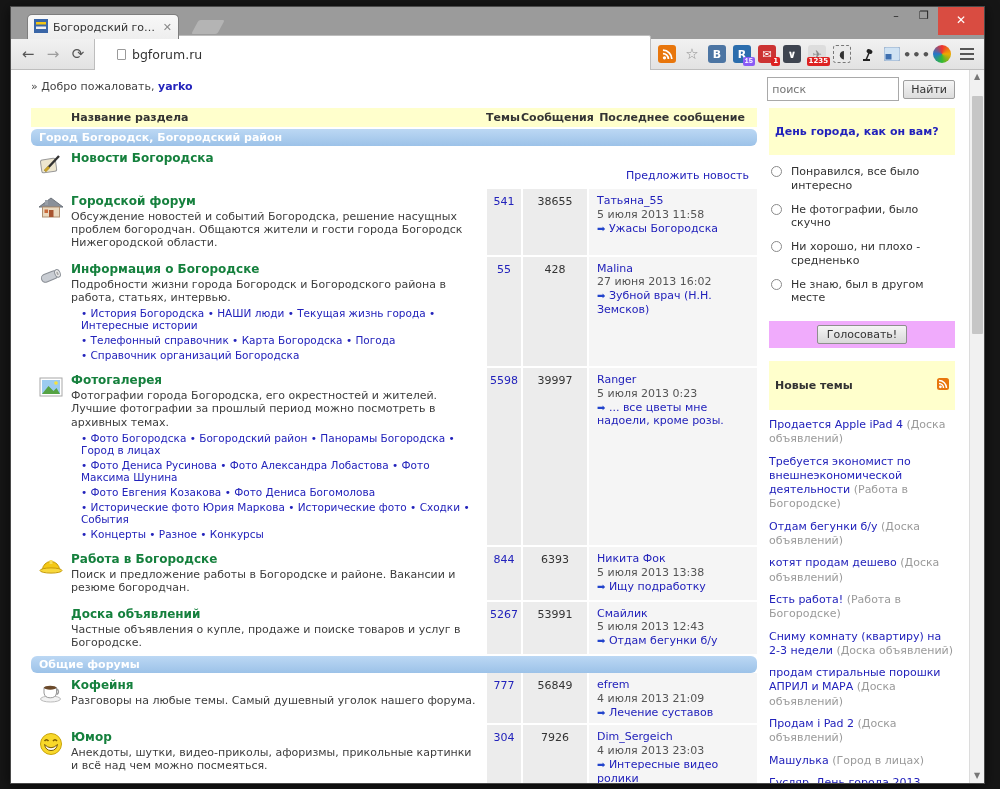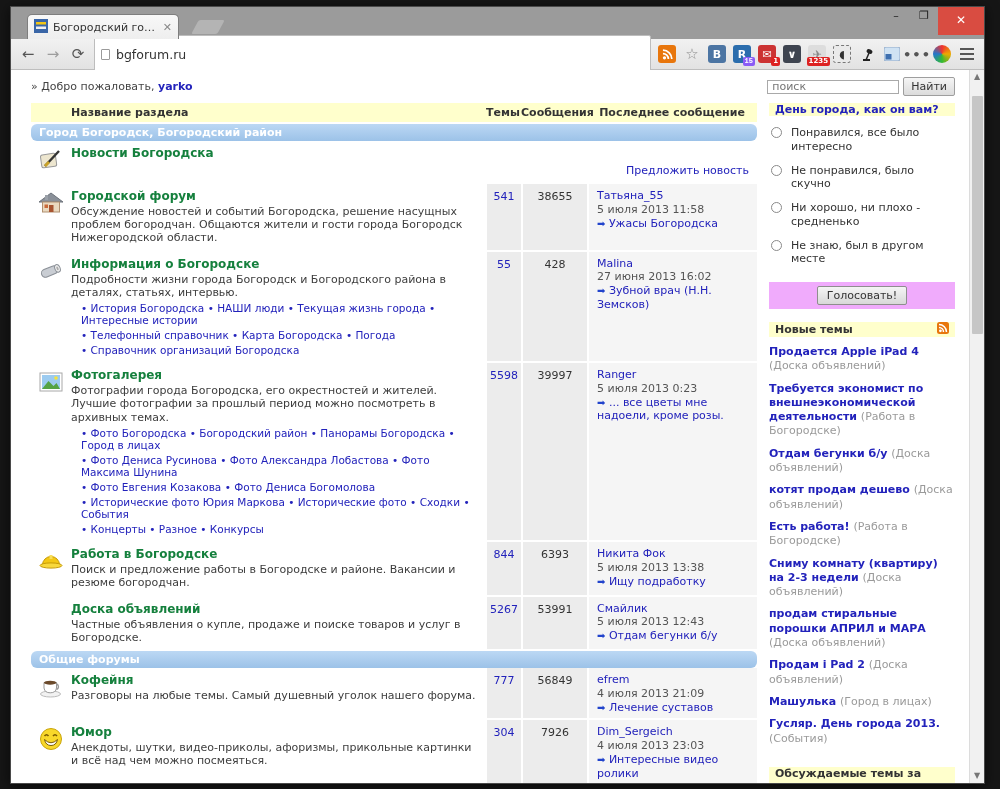--- a/index.html
+++ b/index.html
@@ -19,21 +19,21 @@
             transform:skewX(-28deg); border-radius:2px; }
   .win-controls { position:absolute; right:0; top:0; display:flex; align-items:flex-start; }
   .wc { width:28px; height:20px; text-align:center; font-size:11px; color:#222; line-height:18px; }
   .wc-close { width:46px; height:28px; background:#D94C41; color:#fff; line-height:26px; font-size:12px; }
 
   .toolbar { height:31px; background:linear-gradient(#F1F1F1,#E2E2E2); border-bottom:1px solid #BEBEBE;
              display:flex; align-items:center; padding:0 8px; gap:7px; }
   .nav-btn { font-size:15px; color:#555; width:18px; text-align:center; }
   .nav-btn.fwd { color:#9d9d9d; }
   .addr { flex:1; max-width:568px; height:38px; background:#fff; border:1px solid #BDBDBD; border-radius:2px;
-          display:flex; align-items:center; padding:0 6px; gap:6px; }
+          display:flex; align-items:center; padding:0 22px; gap:6px; }
   .doc-ico { width:9px; height:11px; border:1px solid #9a9a9a; border-radius:1px; background:#fff; flex:none; }
   .addr-text { font-size:12.5px; color:#333; }
   .ext { position:relative; width:18px; height:18px; border-radius:3px; display:flex; align-items:center;
          justify-content:center; font-size:11px; font-weight:bold; flex:none; }
   .badge { position:absolute; bottom:-3px; right:-4px; background:#D22; color:#fff; font-size:7px; font-weight:bold;
            padding:0 2px; border-radius:2px; line-height:9px; }
   .badge.blue { background:#8b5cf6;font-family:Liberation Mono, monospace; }
   .star { color:#8e8e8e; font-size:15px; background:none; }
   .dots { color:#555; font-size:13px; letter-spacing:1px; background:none; }
   .burger { display:flex; flex-direction:column; gap:2.5px; justify-content:center; background:none; }
@@ -44,21 +44,21 @@
   .scrollbar { position:absolute; right:0; top:0; width:15px; height:100%; background:#F1F1F1; border-left:1px solid #DCDCDC; }
   .sb-arrow { height:14px; text-align:center; font-size:8px; color:#777; line-height:14px; }
   .sb-arrow.down { position:absolute; bottom:0; width:100%; }
   .sb-thumb { position:absolute; top:26px; left:2px; width:11px; height:238px; background:#C6C6C6; border-radius:1px; }
 
   .page { height:100%; margin-right:15px; padding:7px 14px 0 20px; font-size:11px; color:#333; overflow:hidden; }
   .welcome-row { display:flex; justify-content:space-between; align-items:flex-start; }
   .welcome { color:#444; padding-top:3px; }
   .welcome a { color:#2222BB; font-weight:bold; text-decoration:none; }
   .searchbox { display:flex; gap:4px; align-items:center; }
-  .searchbox input { width:132px; height:14px; border:1px solid #A9A9A9; font-size:11px; padding:1px 4px;
+  .searchbox input { width:132px; height:14px; border:1px solid #A9A9A9; font-size:11px; padding:11px 4px;
                      font-family:inherit; color:#333; }
   .searchbox button { font-size:11px; font-family:inherit; padding:2px 7px; background:linear-gradient(#F5F5F5,#DCDCDC);
                       border:1px solid #9E9E9E; border-radius:2px; color:#333; }
 
   .content { display:flex; gap:12px; margin-top:7px; align-items:flex-start; }
   .main { flex:1; min-width:0; }
   .sidebar { width:186px; flex:none; }
 
   
   .thead, .frow { display:grid; grid-template-columns:40px 1fr 36px 66px 170px; }
@@ -83,30 +83,30 @@
   .c-topics a { color:#2222BB; text-decoration:none; }
   .c-posts { color:#333; }
   .c-last { background:#F5F5F5; border-left:2px solid #fff; padding:5px 4px 4px 8px; line-height:1.25; }
   .luser { color:#2222BB; text-decoration:none; }
   .ldate { color:#555; }
   .ltopic a { color:#2222BB; text-decoration:none; }
   .larrow { color:#2244CC; font-size:10px; }
   .frow.nostats { grid-template-columns:40px 1fr; }
 
   
-  .sbar { background:#FFFFCC; font-weight:bold; padding:0 6px; display:flex; justify-content:space-between; align-items:center; }
+  .sbar { background:#FFFFCC; font-weight:bold; padding:17px 6px; display:flex; justify-content:space-between; align-items:center; }
   .sbar.poll-t { color:#2222BB; }
   .poll-opt { display:flex; gap:9px; margin:10px 2px; line-height:1.25; }
   .radio { width:11px; height:11px; border:1px solid #8a8a8a; border-radius:50%; background:#fff; flex:none; margin-top:1px; }
   .vote-strip { background:#f0abfc; text-align:center; padding:4px 0; margin-top:16px; }
   .vote-strip button { font-size:11px; font-family:inherit; padding:2px 9px; background:linear-gradient(#F5F5F5,#D8D8D8);
                        border:1px solid #8E8E8E; border-radius:2px; color:#333; }
   .s-gap { height:13px; }
   .s-item { margin:8px 0; line-height:1.3; }
-  .t-link { color:#2222BB; font-weight:bold; text-decoration:none;text-align:center; }
+  .t-link { color:#2222BB; font-weight:normal; text-decoration:none;text-align:center; }
   .t-cat { color:#9a9a9a; }
 </style>
 </head>
 <body>
 
 <div class="window">
   <div class="titlebar">
     <div class="tab">
       <span>
         <svg width="14" height="14">
@@ -240,21 +240,21 @@
                   <svg width="26" height="26" viewBox="0 0 26 26">
                     <g transform="rotate(-22 13 13)">
                       <rect x="3" y="9" width="17" height="8" rx="4" fill="#C9CDD3" stroke="#8a8f96"></rect>
                       <ellipse cx="20" cy="13" rx="2.6" ry="4" fill="#EFEFEF" stroke="#8a8f96"></ellipse>
                       <ellipse cx="20" cy="13" rx="1" ry="2" fill="#AAA"></ellipse>
                     </g>
                   </svg>
                 </div>
     <div class="c-name">
       <a class="fname" href="#">Информация о Богородске</a>
-      <div class="fdesc">Подробности жизни города Богородск и Богородского района в деталях, статьях, интервью.</div>
+      <div class="fdesc">Подробности жизни города Богородск и Богородского района в работа, статьях, интервью.</div>
       <div class="fsubs">
                     <div class="subline"><span class="bul">• </span><a href="#">История Богородска </a><span class="bul">• </span><a href="#">НАШИ люди </a><span class="bul">• </span><a href="#">Текущая жизнь города </a><span class="bul">• </span><a href="#">Интересные истории </a></div>
                     <div class="subline"><span class="bul">• </span><a href="#">Телефонный справочник </a><span class="bul">• </span><a href="#">Карта Богородска </a><span class="bul">• </span><a href="#">Погода </a></div>
                     <div class="subline"><span class="bul">• </span><a href="#">Справочник организаций Богородска </a></div>
                   </div>
       
     </div>
     <div class="c-topics"><a href="#">55</a></div>
     <div class="c-posts">428</div>
     <div class="c-last">
@@ -382,21 +382,21 @@
 
         <div class="sidebar">
           <div class="sbar poll-t">День города, как он вам?</div>
           <div id="poll-options">
               <div class="poll-opt">
                 <span class="radio"></span>
                 <span>Понравился, все было интересно</span>
               </div>
               <div class="poll-opt">
                 <span class="radio"></span>
-                <span>Не понравился, было скучно</span>
+                <span>Не фотографии, было скучно</span>
               </div>
               <div class="poll-opt">
                 <span class="radio"></span>
                 <span>Ни хорошо, ни плохо - средненько</span>
               </div>
               <div class="poll-opt">
                 <span class="radio"></span>
                 <span>Не знаю, был в другом месте</span>
               </div>
             </div>

